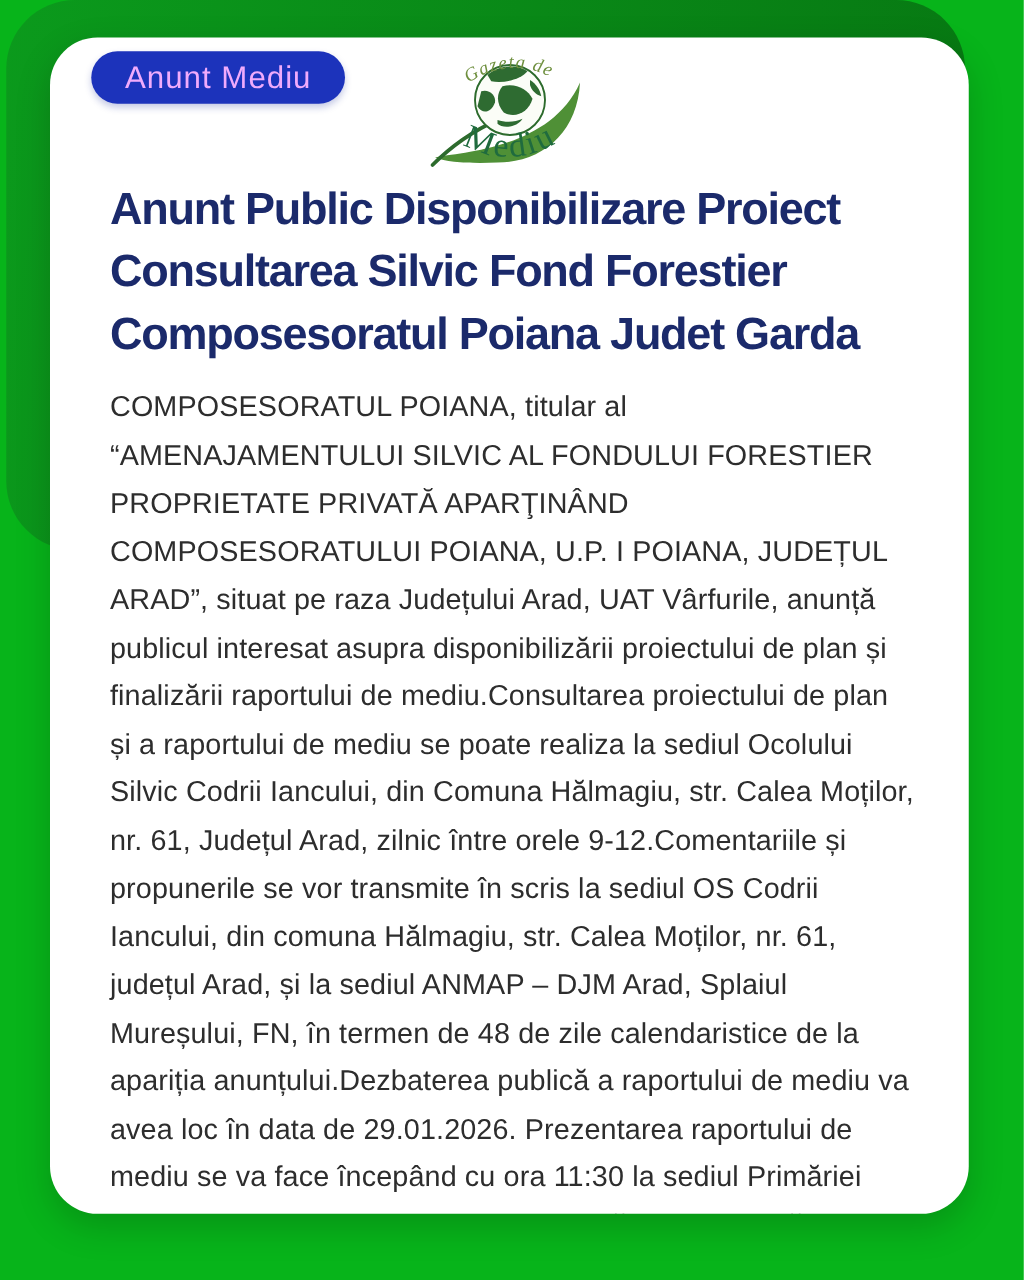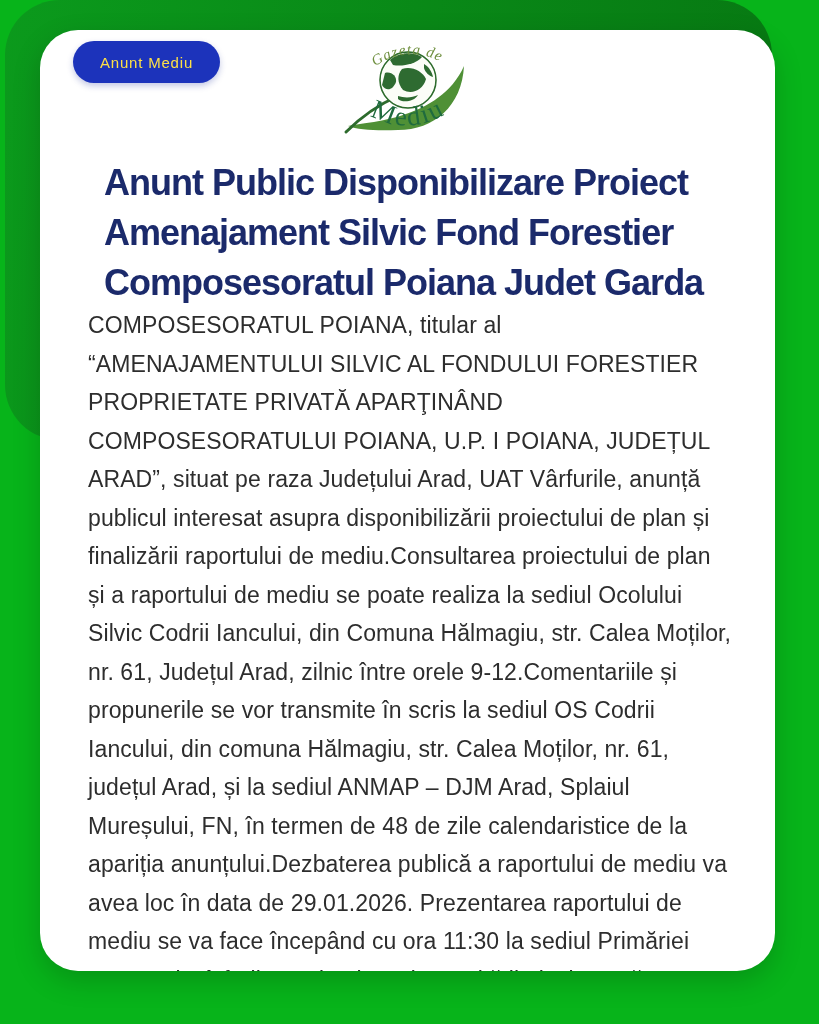--- a/index.html
+++ b/index.html
@@ -26,22 +26,22 @@
     overflow: hidden;
     box-shadow: 0 10px 28px rgba(0,0,0,0.18);
   }
   .badge {
     position: absolute;
     left: 33px; top: 11px;
     height: 42px;
     padding: 0 27px;
     border-radius: 23px;
     background: #1c33bb;
-    color: #fde047;
-    font-size: 15px;
+    color: #f0abfc;
+    font-size: 25px;
     letter-spacing: 0.8px;
     display: flex;
     align-items: center;
     box-shadow: 0 3px 6px rgba(20,40,150,0.25);
   }
   .logo {
     position: absolute;
     left: 50%; top: 2px;
     transform: translateX(-50%);
     width: 136px; height: 110px;
@@ -98,21 +98,21 @@
       <circle cx="68" cy="48" r="28" fill="none" stroke="#2d6b2d" stroke-width="1.5"></circle>
     </g>
     <text font-size="15" font-family="Liberation Serif, serif" font-style="italic" letter-spacing="1" fill="#6e8f3e">
       <textPath href="#arcTop" startOffset="50%" text-anchor="middle">Gazeta de</textPath>
     </text>
     <text font-size="27" font-family="Liberation Serif, serif" letter-spacing="2" fill="#1f6b3e">
       <textPath href="#arcBot" startOffset="50%" text-anchor="middle">Mediu</textPath>
     </text>
   </svg>
 
-  <h1 class="heading" style="margin:16px;">
+  <h1 class="heading" style="margin:0;">
     <div class="hline">Anunt Public Disponibilizare Proiect</div>
-    <div class="hline">Amenajament Silvic Fond Forestier</div>
+    <div class="hline">Consultarea Silvic Fond Forestier</div>
     <div class="hline">Composesoratul Poiana Judet Garda</div>
   </h1>
 
   <div class="body-text">COMPOSESORATUL POIANA, titular al “AMENAJAMENTULUI SILVIC AL FONDULUI FORESTIER PROPRIETATE PRIVATĂ APARŢINÂND COMPOSESORATULUI POIANA, U.P. I POIANA, JUDEȚUL ARAD”, situat pe raza Județului Arad, UAT Vârfurile, anunță publicul interesat asupra disponibilizării proiectului de plan și finalizării raportului de mediu.Consultarea proiectului de plan și a raportului de mediu se poate realiza la sediul Ocolului Silvic Codrii Iancului, din Comuna Hălmagiu, str. Calea Moților, nr. 61, Județul Arad, zilnic între orele 9-12.Comentariile și propunerile se vor transmite în scris la sediul OS Codrii Iancului, din comuna Hălmagiu, str. Calea Moților, nr. 61, județul Arad, și la sediul ANMAP – DJM Arad, Splaiul Mureșului, FN, în termen de 48 de zile calendaristice de la apariția anunțului.Dezbaterea publică a raportului de mediu va avea loc în data de 29.01.2026. Prezentarea raportului de mediu se va face începând cu ora 11:30 la sediul Primăriei Comunei Vârfurile, Județul Arad.Autoritățile invitate să participe: Primăria Comunei Vârfurile; Garda Națională de Mediu-Comisariatul</div>
 
 </div>
 
 </body></html>

